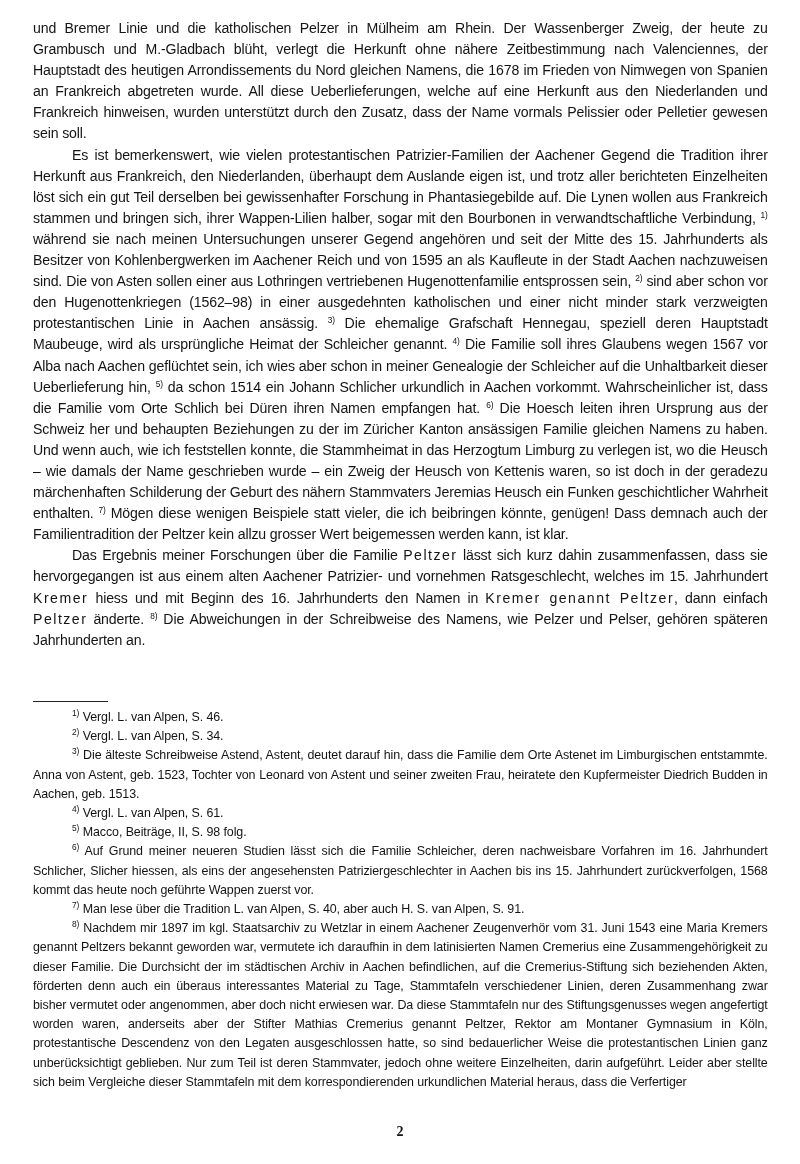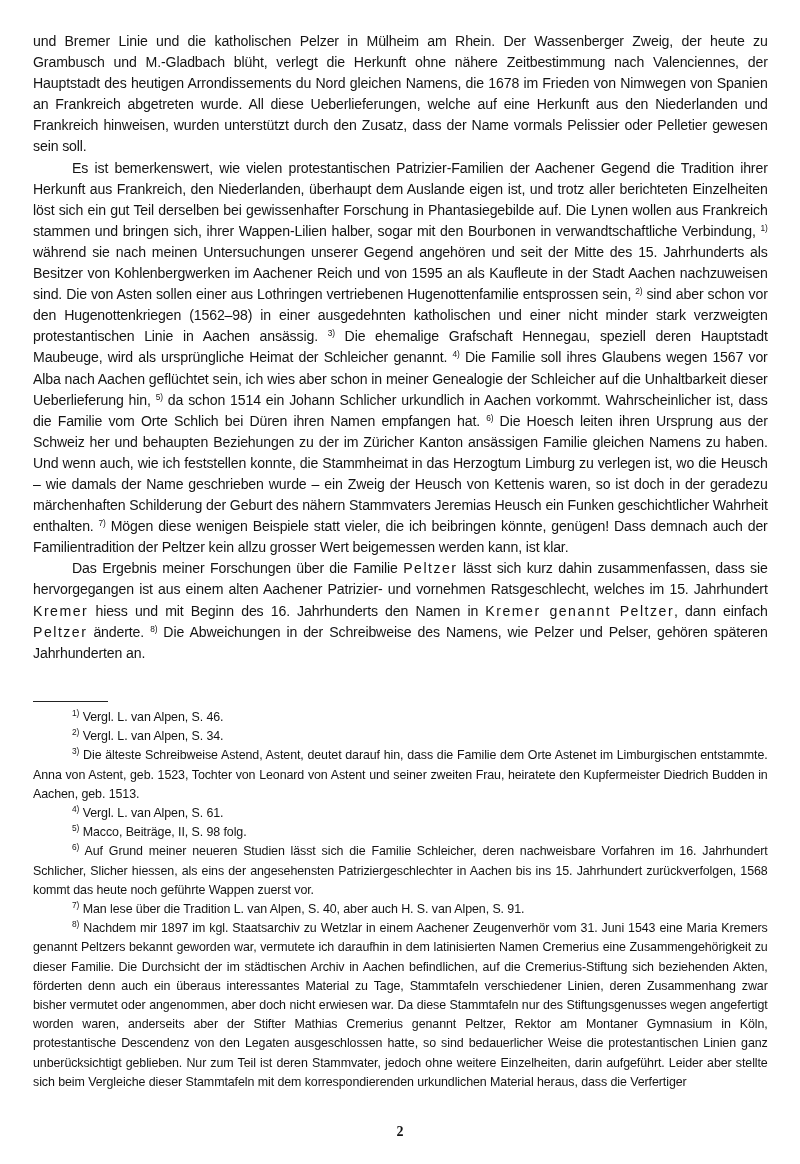--- a/index.html
+++ b/index.html
@@ -1,21 +1,21 @@
 <!DOCTYPE html>
 <html><head>
   <meta charset="utf-8">
   <style>
     html, body { margin: 0; padding: 0; background: #ffffff; }
     body {
       width: 800px; height: 1164px; position: relative; overflow: hidden;
       font-family: "Liberation Serif", "DejaVu Serif", serif;
       color: #141414;
     }
-    .page { position: absolute; left: 33px; top: 30px; width: 735px; }
+    .page { position: absolute; left: 33px; top: 17px; width: 735px; }
     .body-text {
       font-family: "Liberation Sans Narrow", "Liberation Sans", sans-serif;
       font-size: 15.2px; line-height: 21.1px;
       text-align: justify; letter-spacing: -0.15px;
       transform: scaleX(0.93); transform-origin: left top; width: 790px;
     }
     .body-text p { margin: 0; text-indent: 0; }
     .body-text p.indent { text-indent: 42px; }
     .spaced { letter-spacing: 1.6px; }
     sup.fn { font-size: 9px; vertical-align: 5px; line-height: 0; }

